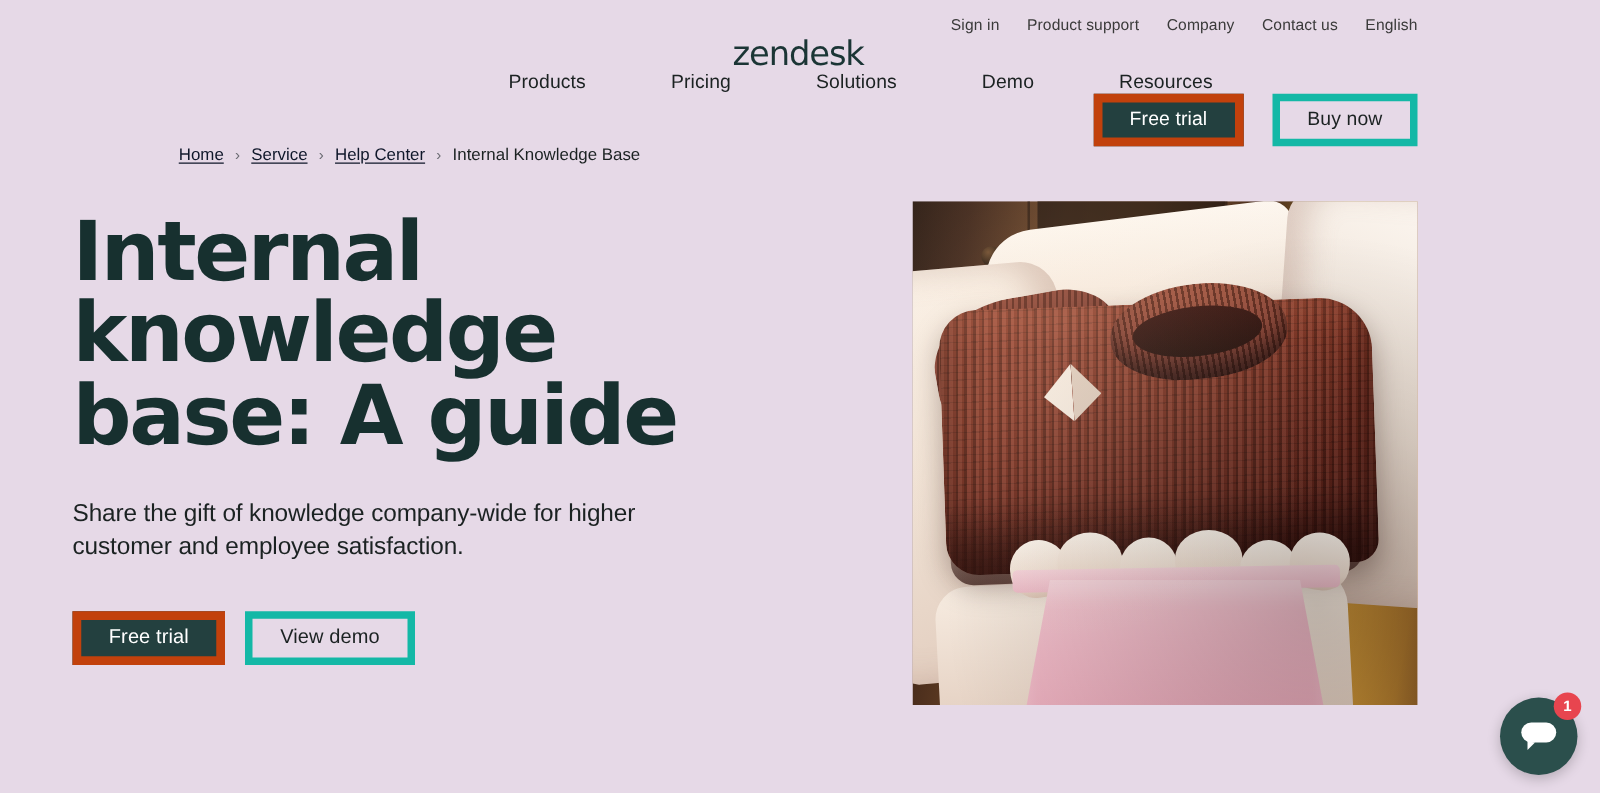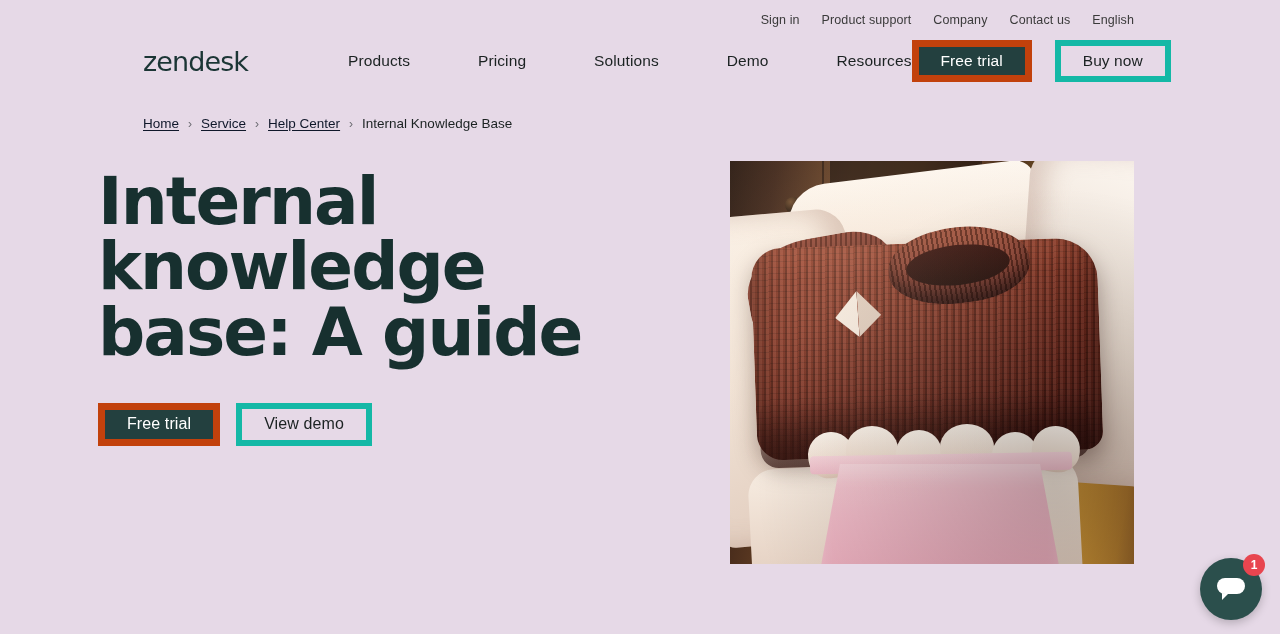--- a/index.html
+++ b/index.html
@@ -34,20 +34,21 @@
     white-space: nowrap;
     cursor: pointer;
   }
 
   
   .main-nav {
     display: flex;
     align-items: center;
     height: 62px;
     padding: 0 146px 0 143px;
+    flex-direction: column;
   }
   .logo {
     font-size: 27px;
     font-weight: 400;
     letter-spacing: -0.9px;
     color: #1b3535;
     font-family: "DejaVu Sans", sans-serif;
     cursor: pointer;
     line-height: 1;
   }
@@ -120,21 +121,21 @@
   }
   .crumb-sep {
     color: #6b6b72;
     font-size: 12px;
     line-height: 1;
   }
 
   
   .hero {
     display: flex;
-    padding: 0 146px 0 98px;
+    padding: 0 146px 0 58px;
     margin-top: 30px;
   }
   .hero-text { width: 560px; flex: none; padding-top: 8px; }
 
   .hero-title {
     font-size: 66px;
     line-height: 0.99;
     font-weight: 700;
     letter-spacing: -1.9px;
     color: #17302f;
@@ -430,20 +431,21 @@
     <a class="crumb-link">Service</a>
     <span class="crumb-sep">›</span>
     <a class="crumb-link">Help Center</a>
     <span class="crumb-sep">›</span>
     <span class="crumb-current">Internal Knowledge Base</span>
   </nav>
 
   <section class="hero">
     <div class="hero-text">
       <h1 class="hero-title">Internal knowledge base: A guide</h1>
+      <p class="hero-sub">Share the gift of knowledge company-wide for higher customer and employee satisfaction.</p>
       <div class="hero-ctas">
         <button class="btn btn-solid">Free trial</button>
         <button class="btn btn-outline">View demo</button>
       </div>
     </div>
 
     <div class="hero-media" aria-label="Rust-colored knit sweater folded in a pink gift box with white tissue paper">
       <div class="scene">
         <div class="wood"></div>
         <div class="wood-dark-band"></div>

